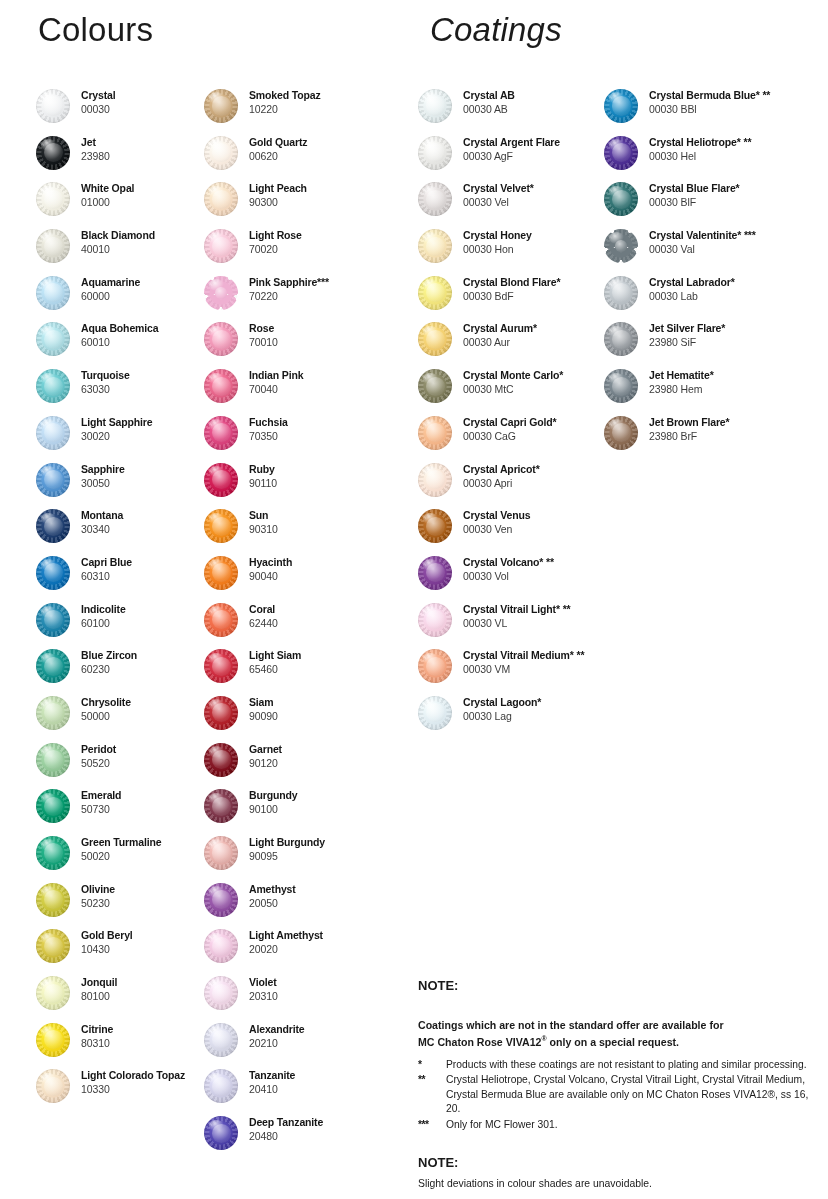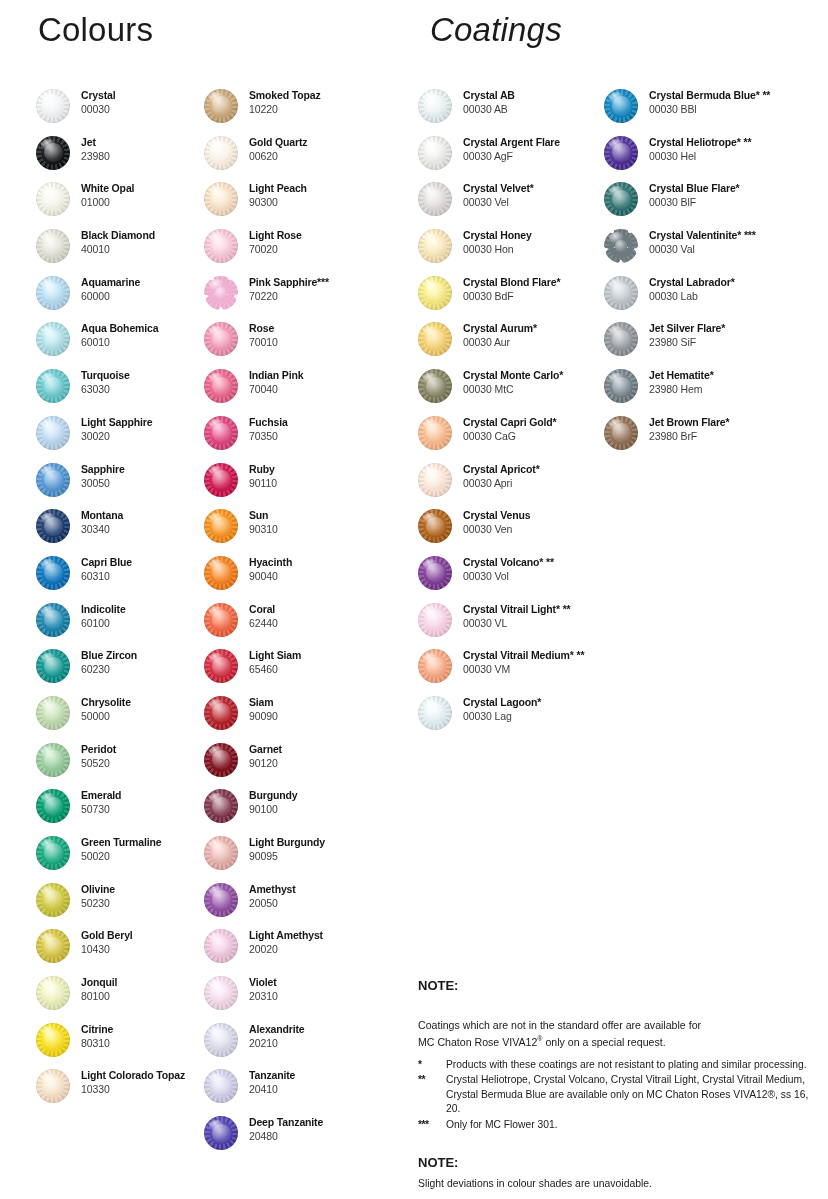--- a/index.html
+++ b/index.html
@@ -143,21 +143,21 @@
     color: #1a1a1a;
   }
   .note-head {
     font-size: 13px;
     font-weight: bold;
     line-height: 16px;
     margin-bottom: 5px;
   }
   .note-strong {
     font-size: 10.6px;
-    font-weight: normal;
+    font-weight: bold;
     line-height: 14px;
     margin-bottom: 9px;
     margin-top: 24px;
   }
   .fnote {
     display: flex;
     font-size: 10.3px;
     line-height: 14.5px;
     margin-bottom: 1px;
   }

